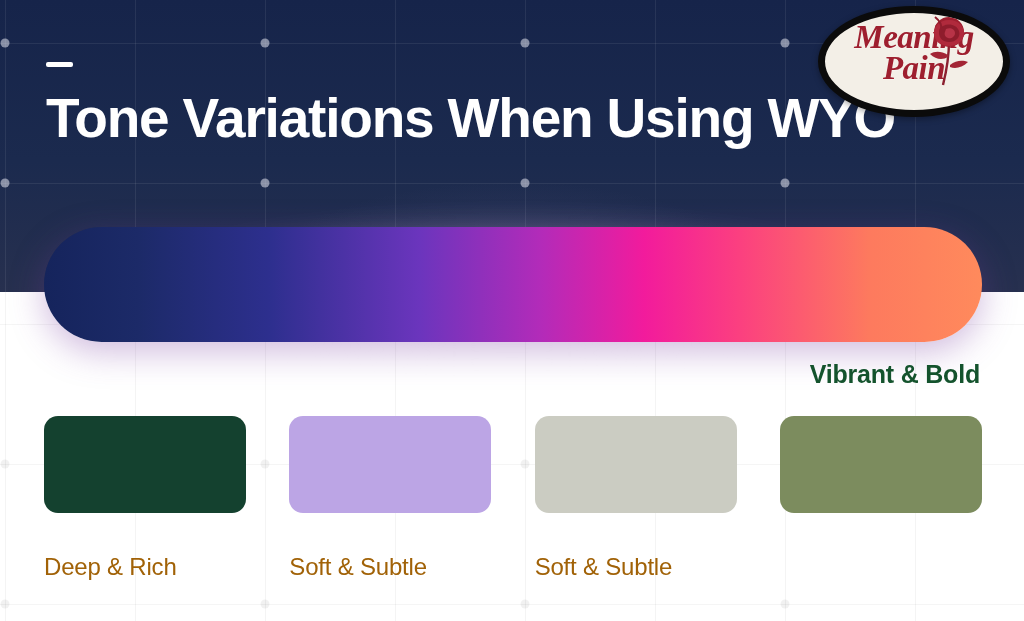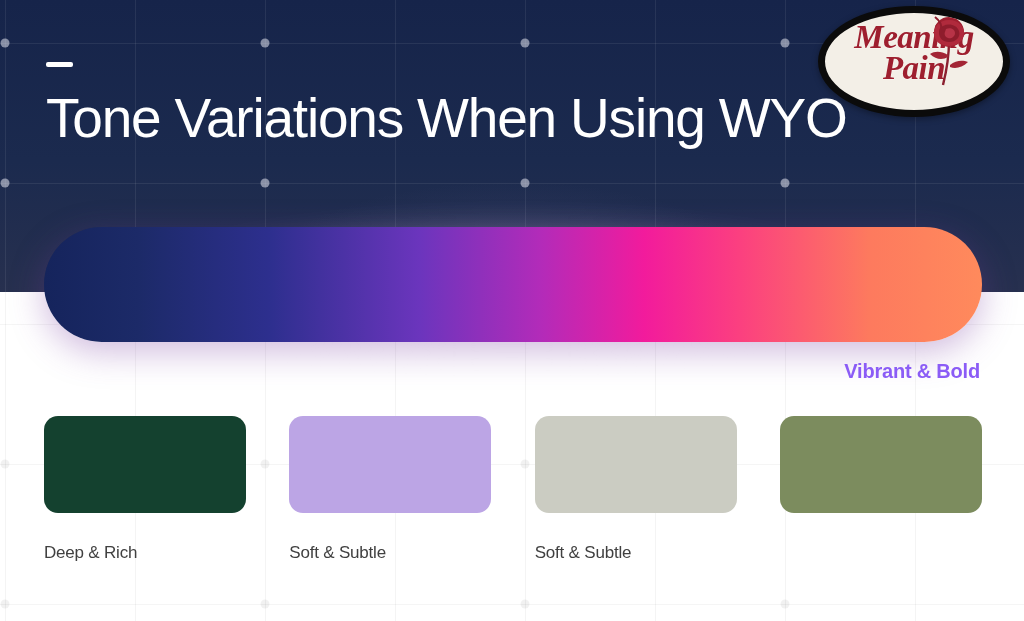--- a/index.html
+++ b/index.html
@@ -117,21 +117,21 @@
     border-radius: 2px;
     background: #ffffff;
   }
   .title {
     position: absolute;
     left: 46px;
     top: 90px;
     width: 940px;
     color: #ffffff;
     font-size: 55px;
-    font-weight: normal;
+    font-weight: bold;
     letter-spacing: -1.2px;
     line-height: 1.05;
     white-space: nowrap;
   }
 
   
   .bar-glow {
     position: absolute;
     left: 28px;
     top: 206px;
@@ -158,22 +158,22 @@
       #f21b9c 64%,
       #fb3f80 74%,
       #fd7a5e 88%,
       #ff8a5c 100%);
     box-shadow: 0 10px 34px rgba(120,60,160,0.35);
   }
   .bar-label {
     position: absolute;
     right: 44px;
     top: 360px;
-    color: #8b5cf6;
-    font-size: 20px;
+    color: #14532d;
+    font-size: 25px;
     font-weight: bold;
     letter-spacing: -0.2px;
   }
 
   
   .swatches {
     position: absolute;
     left: 44px;
     top: 416px;
     width: 938px;
@@ -182,23 +182,23 @@
   }
   .swatch-cell {
     width: 202px;
   }
   .swatch-chip {
     width: 202px;
     height: 97px;
     border-radius: 14px;
   }
   .swatch-label {
-    margin-top: 30px;
-    color: #404040;
-    font-size: 17px;
+    margin-top: 40px;
+    color: #a16207;
+    font-size: 24px;
     letter-spacing: -0.2px;
     white-space: nowrap;
   }
 </style>
 </head>
 <body>
 
 <div id="slide">
 
   <div class="bg-dark"></div>

